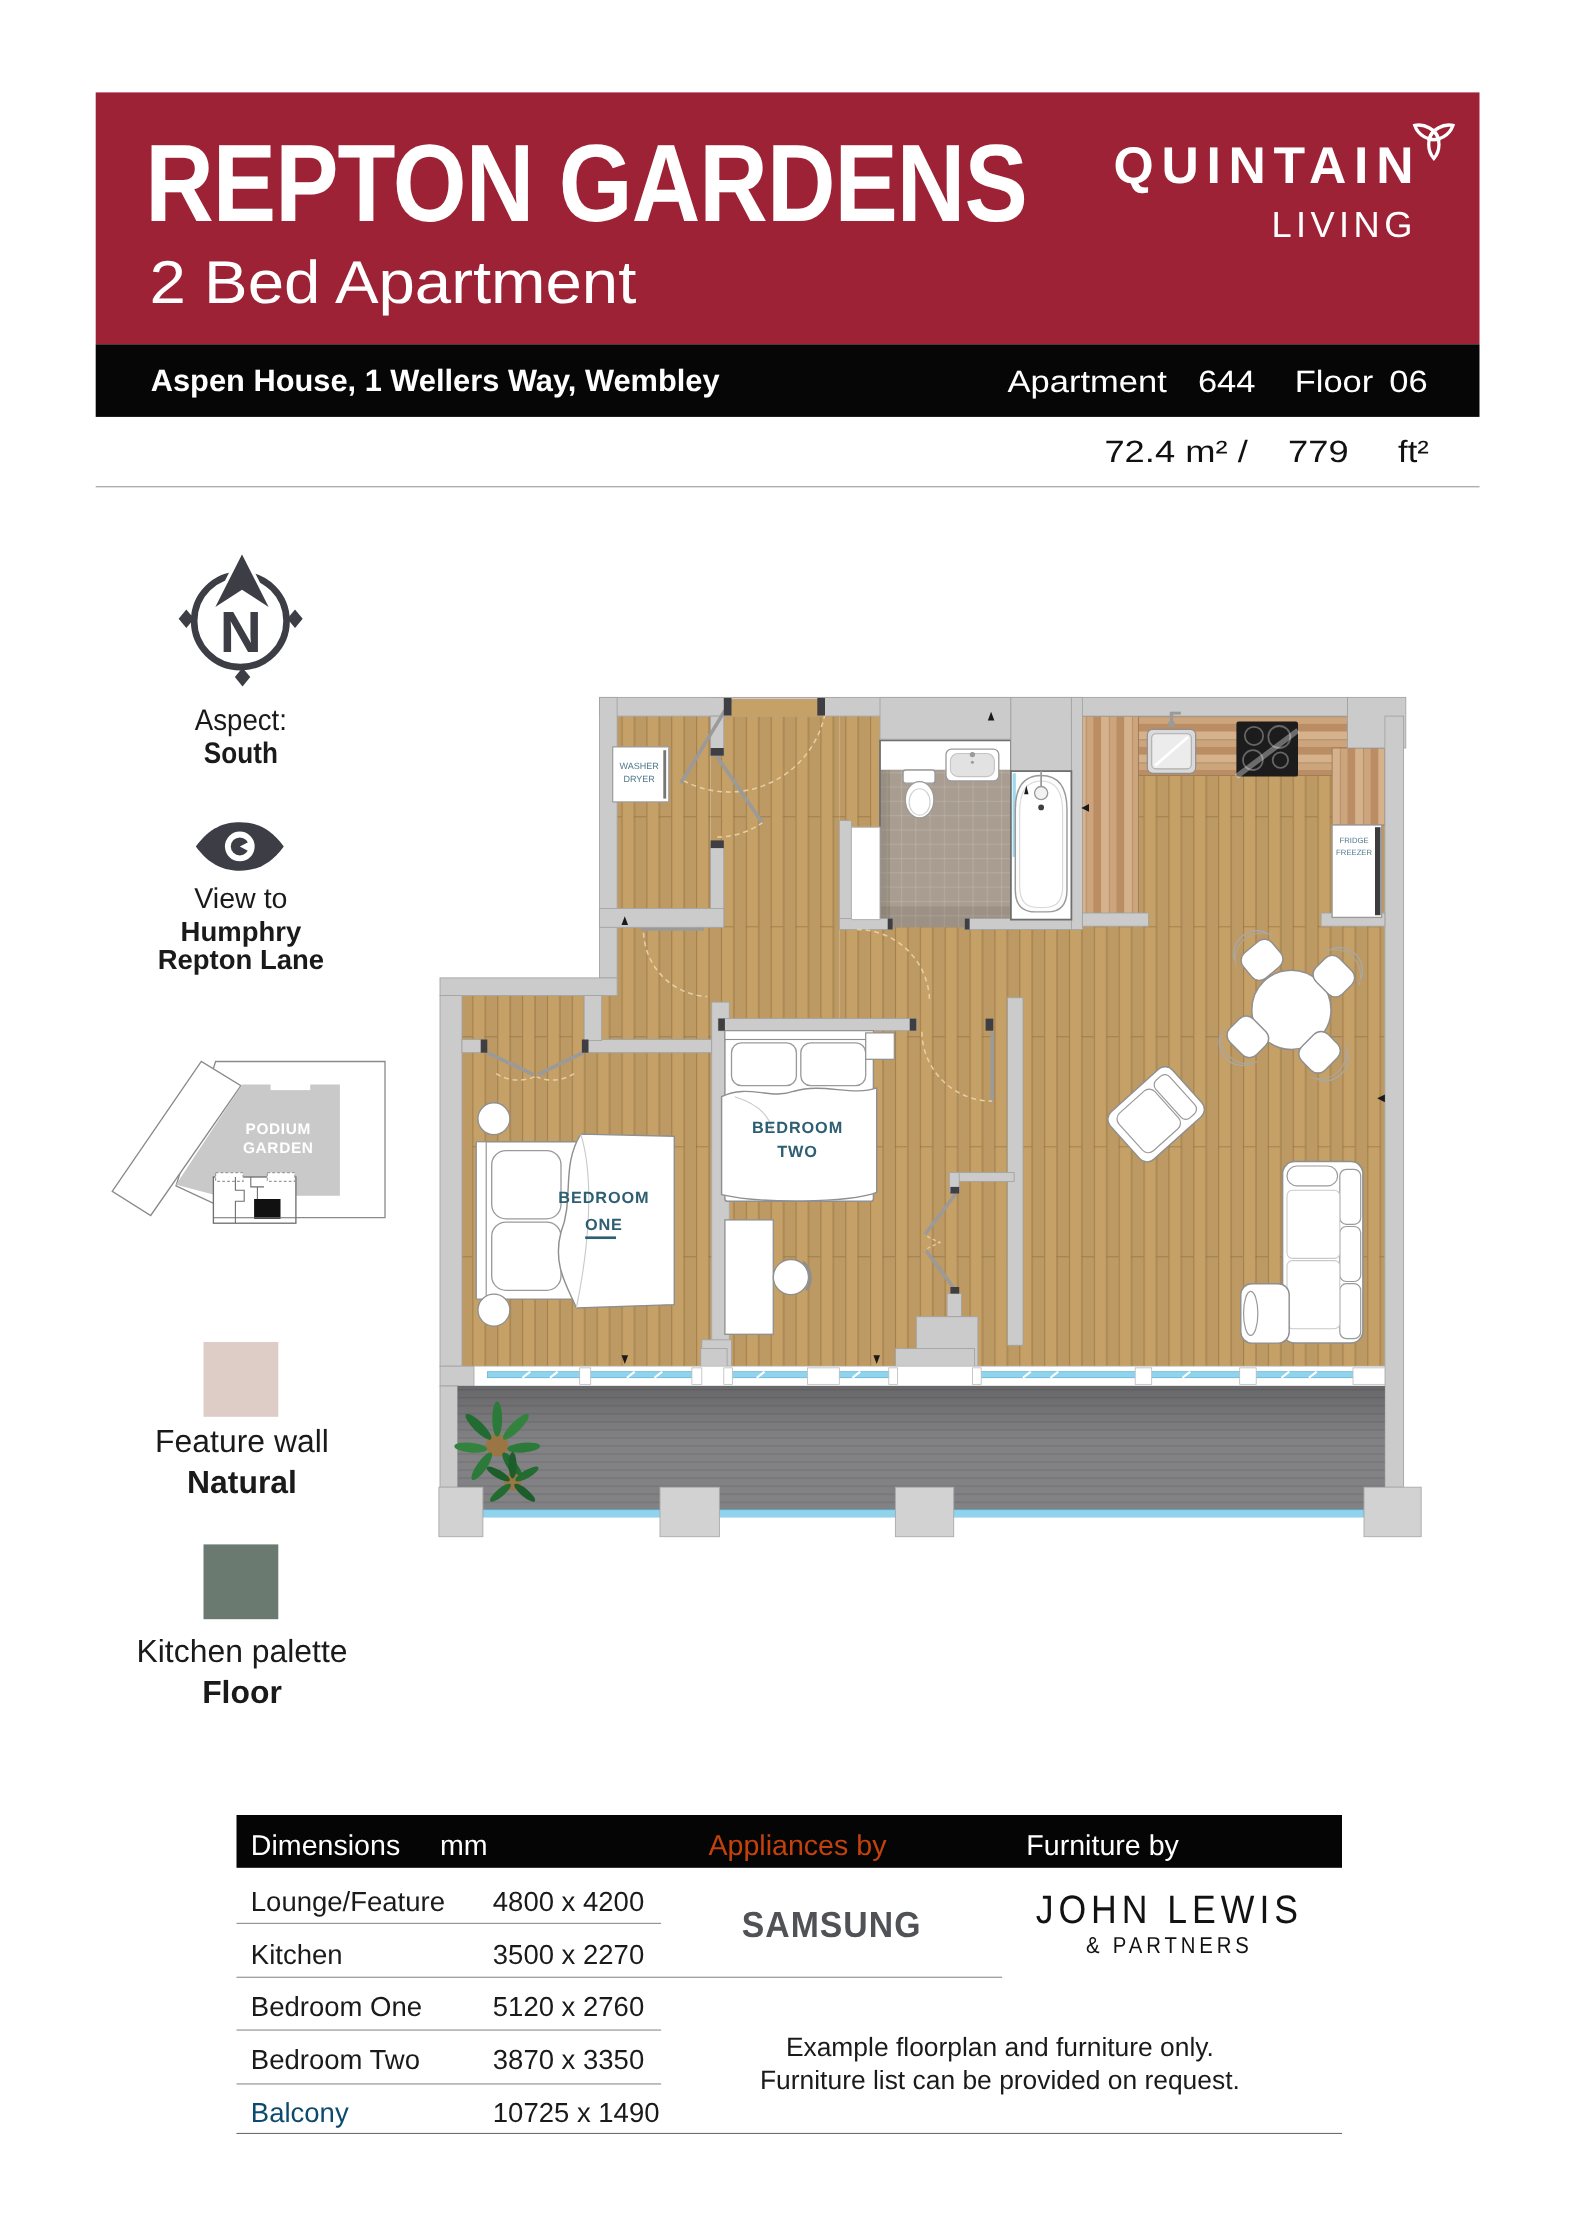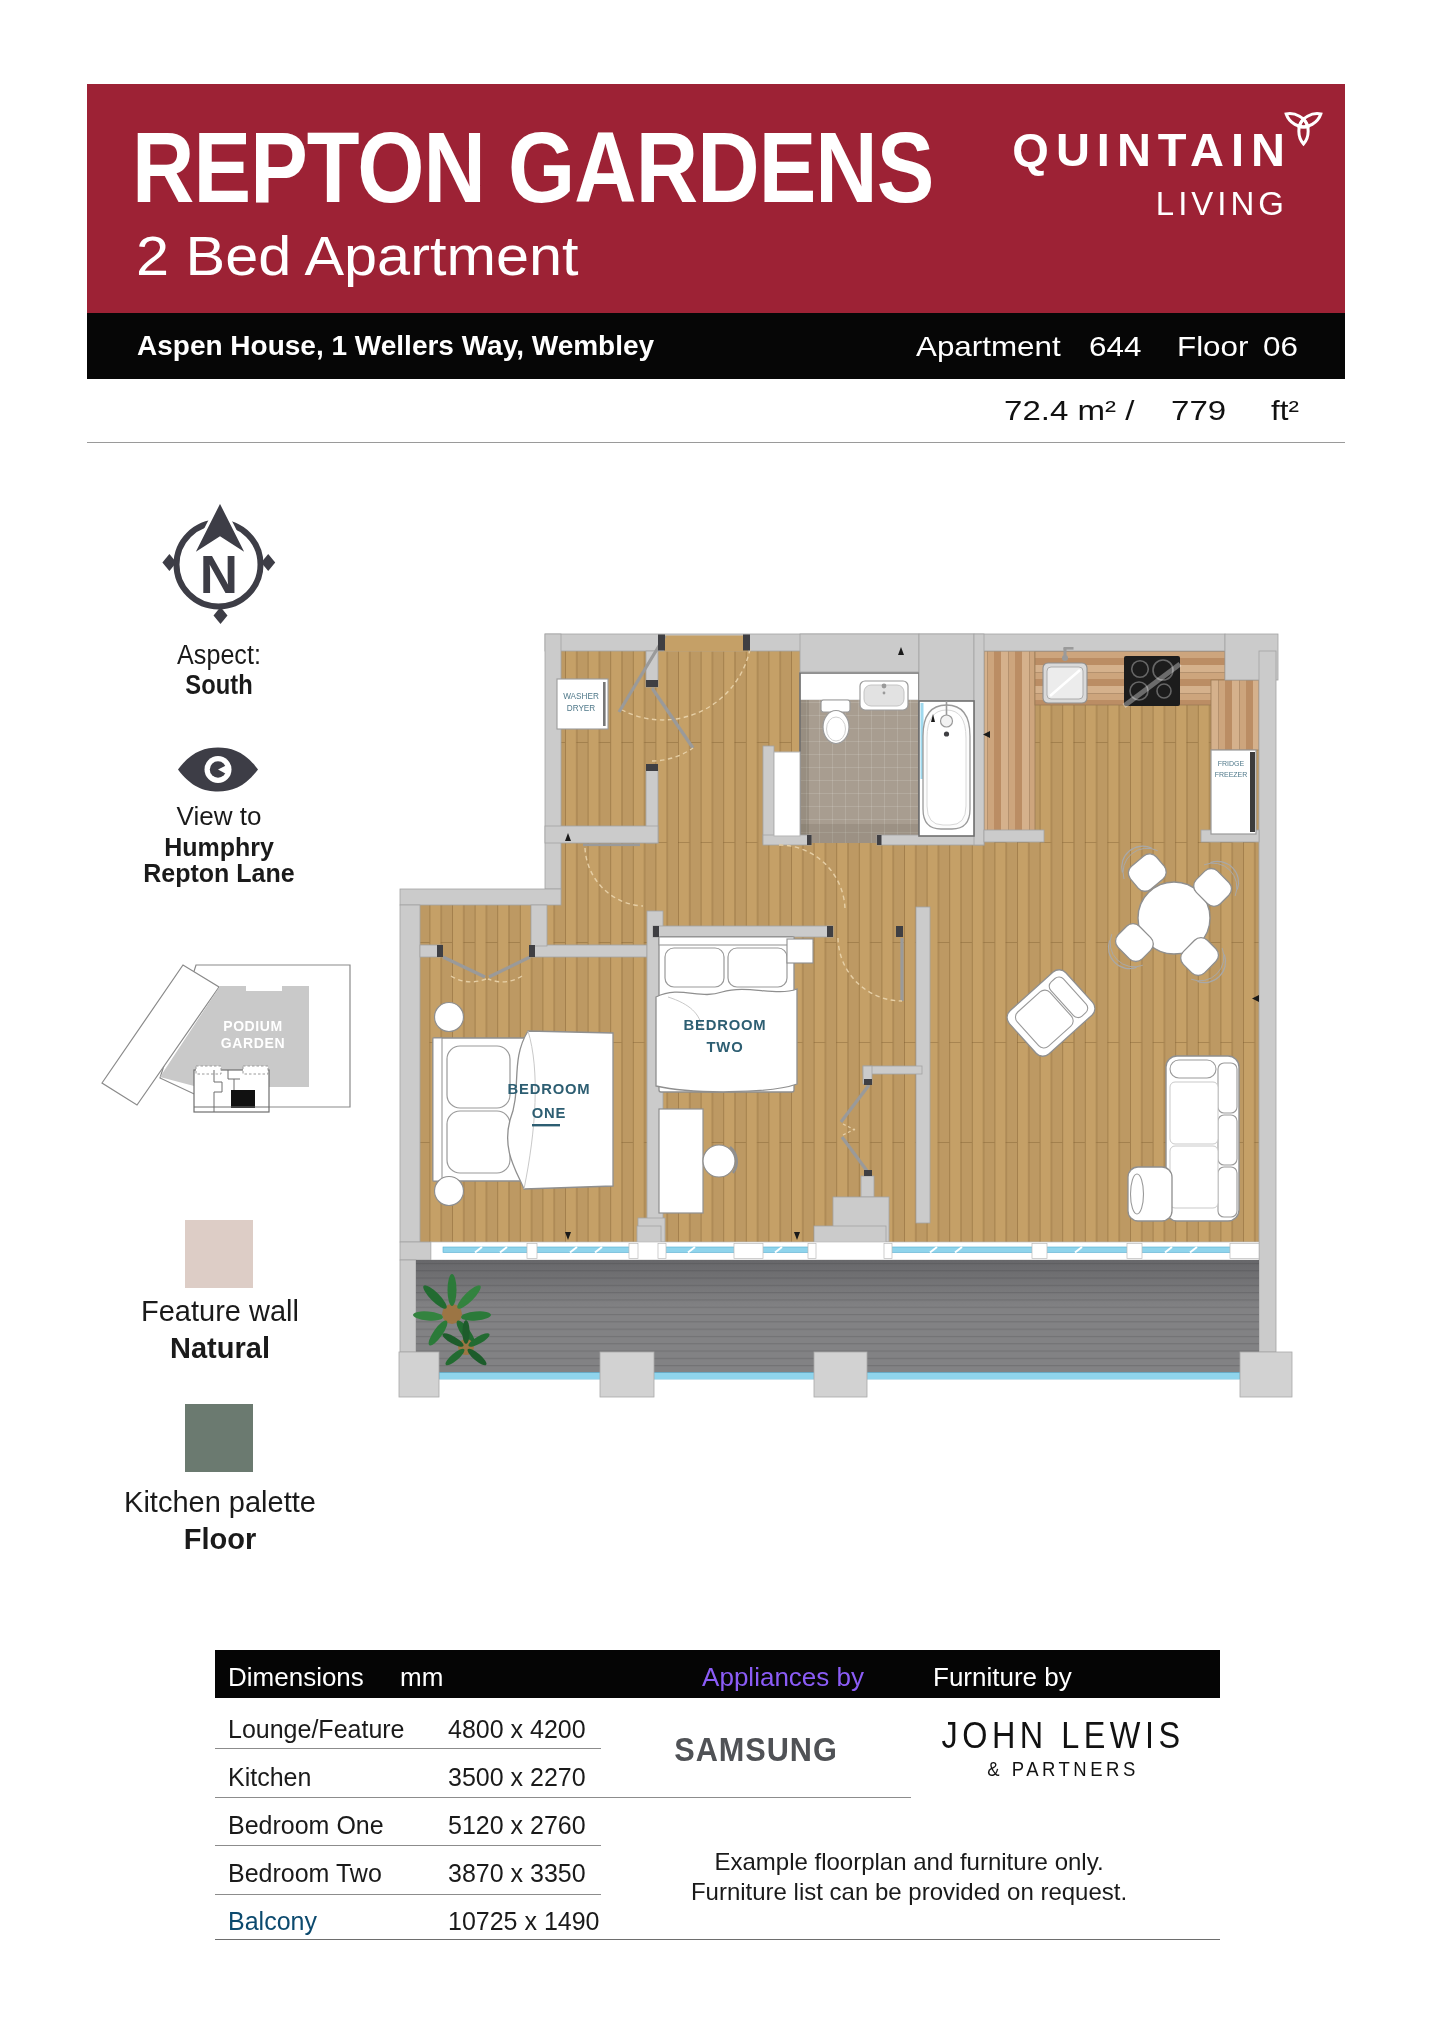--- a/index.html
+++ b/index.html
@@ -441,21 +441,21 @@
 <path d="M794 1232 L800 1232 L797 1240 Z" fill="#1a1a1a"></path>
 <path d="M898 655 L904 655 L901 647 Z" fill="#1a1a1a"></path>
 <path d="M565 841 L571 841 L568 833 Z" fill="#1a1a1a"></path>
 <path d="M1259 995 L1259 1002 L1252 998.5 Z" fill="#1a1a1a"></path>
 <path d="M990 731 L990 738 L983 734.5 Z" fill="#1a1a1a"></path>
 </svg>
 
 <div class="abs" style="left:215px;top:1650px;width:1005px;height:48px;background:#050505;"></div>
 <div class="abs" style="left:228px;top:1662px;color:#fff;font-size:26px;">Dimensions</div>
 <div class="abs" style="left:400px;top:1662px;width:220px;text-align:left;color:#fff;font-size:26px;">mm</div>
-<div class="abs" style="left:644px;top:1662px;width:220px;text-align:right;color:#8b5cf6;font-size:26px;">Appliances by</div>
+<div class="abs" style="left:644px;top:1662px;width:220px;text-align:left;color:#c2410c;font-size:26px;">Appliances by</div>
 <div class="abs" style="left:933px;top:1662px;width:220px;text-align:left;color:#fff;font-size:26px;">Furniture by</div>
 
 <div class="abs" style="left:228px;top:1715px;color:#1a1a1a;font-size:25px;">Lounge/Feature</div>
 <div class="abs" style="left:448px;top:1715px;color:#1a1a1a;font-size:25px;text-align:center;">4800 x 4200</div>
 <div class="abs" style="left:215px;top:1748px;width:386px;height:1px;background:#8c8c8c;"></div>
 <div class="abs" style="left:228px;top:1763px;color:#1a1a1a;font-size:25px;">Kitchen</div>
 <div class="abs" style="left:448px;top:1763px;color:#1a1a1a;font-size:25px;">3500 x 2270</div>
 <div class="abs" style="left:215px;top:1797px;width:696px;height:1px;background:#8c8c8c;"></div>
 <div class="abs" style="left:228px;top:1811px;color:#1a1a1a;font-size:25px;">Bedroom One</div>
 <div class="abs" style="left:448px;top:1811px;color:#1a1a1a;font-size:25px;">5120 x 2760</div>

